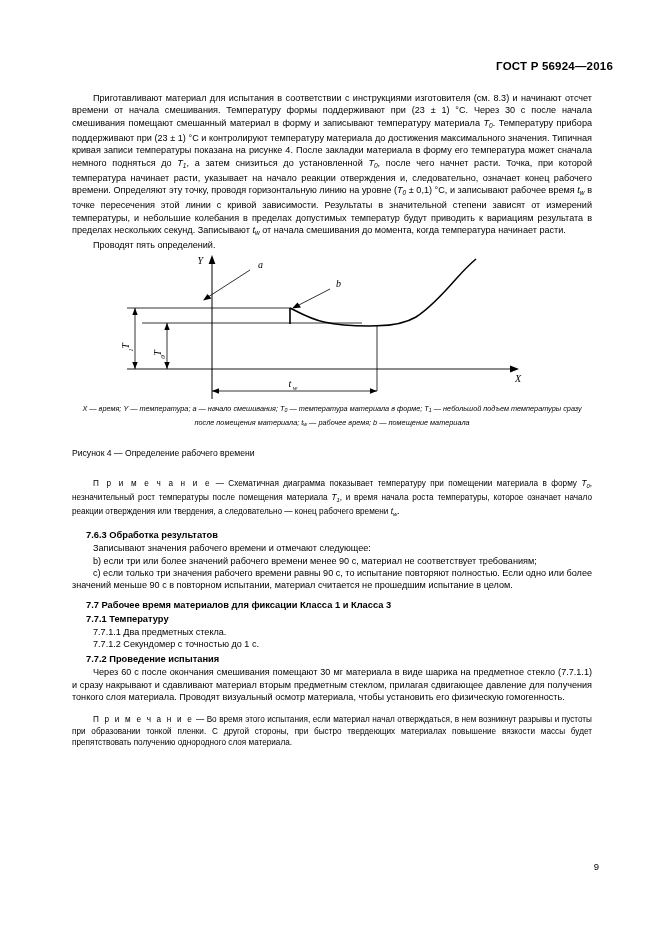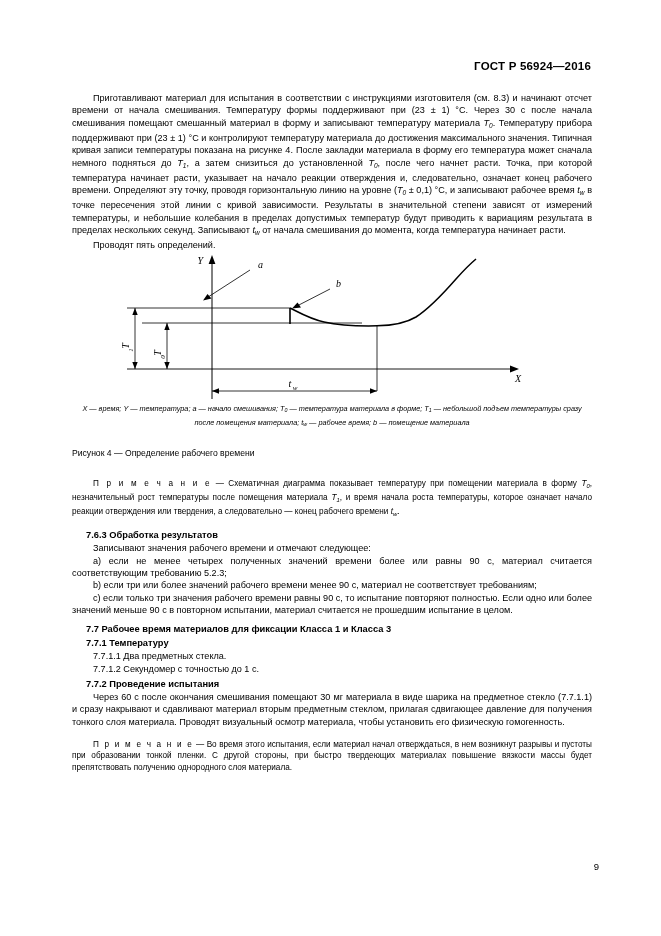--- a/index.html
+++ b/index.html
@@ -15,21 +15,21 @@
     position: relative;
     width: 661px;
     height: 936px;
     background: #ffffff;
     overflow: hidden;
     box-sizing: border-box;
   }
   .header {
     position: absolute;
     top: 60px;
-    right: 70px;
+    right: 48px;
     font-size: 11.5px;
     font-weight: bold;
     letter-spacing: 0.2px;
     white-space: nowrap;
   }
   .content {
     position: absolute;
     left: 72px;
     top: 92px;
     width: 520px;
@@ -177,21 +177,20 @@
 
     <p class="legend"><i><span>X — время; Y — температура; a — начало смешивания; </span><span>T</span><sub>0</sub><span> — температура материала в форме; </span><span>T</span><sub>1</sub><span> — небольшой подъем температуры сразу после помещения материала; </span><span>t</span><sub>w</sub><span> — рабочее время; b — помещение материала</span></i></p>
 
     <p class="figcap" style="margin-top:18px;">Рисунок 4  —  Определение рабочего времени</p>
 
     <p class="note" style="margin-top:20px;"><span class="sp">П р и м е ч а н и е</span><span> — Схематичная диаграмма показывает температуру при помещении материала в форму </span><i><span>T</span><sub>0</sub></i><span>, незначительный рост температуры после помещения материала </span><i><span>T</span><sub>1</sub></i><span>, и время начала роста температуры, которое означает начало реакции отверждения или твердения, а следовательно — конец рабочего времени </span><i><span>t</span><sub>w</sub></i><span>.</span></p>
 
     <div class="h-sub2" style="margin-top:10px;">7.6.3  Обработка результатов</div>
 
     <p class="body">Записывают значения рабочего времени и отмечают следующее:</p>
-    <p class="num">a)   если не менее четырех полученных значений времени более или равны 90 с, материал считается соответствующим требованию 5.2.3;</p>
     <p class="num">b)   если три или более значений рабочего времени менее 90 с, материал не соответствует требованиям;</p>
     <p class="num">c)   если только три значения рабочего времени равны 90 с, то испытание повторяют полностью. Если одно или более значений меньше 90 с в повторном испытании, материал считается не прошедшим испытание в целом.</p>
 
     <div class="h-main">7.7  Рабочее время материалов для фиксации Класса 1 и Класса 3</div>
     <div class="h-sub2" style="margin-top:3px;">7.7.1  Температуру</div>
     <p class="body">7.7.1.1  Два предметных стекла.</p>
     <p class="body">7.7.1.2 Секундомер с точностью до 1 с.</p>
     <div class="h-sub2" style="margin-top:4px;">7.7.2  Проведение испытания</div>
     <p class="body">Через 60 с после окончания смешивания помещают 30 мг материала в виде шарика на предметное стекло (7.7.1.1) и сразу накрывают и сдавливают материал вторым предметным стеклом, прилагая сдвигающее давление для получения тонкого слоя материала. Проводят визуальный осмотр материала, чтобы установить его физическую гомогенность.</p>
 

